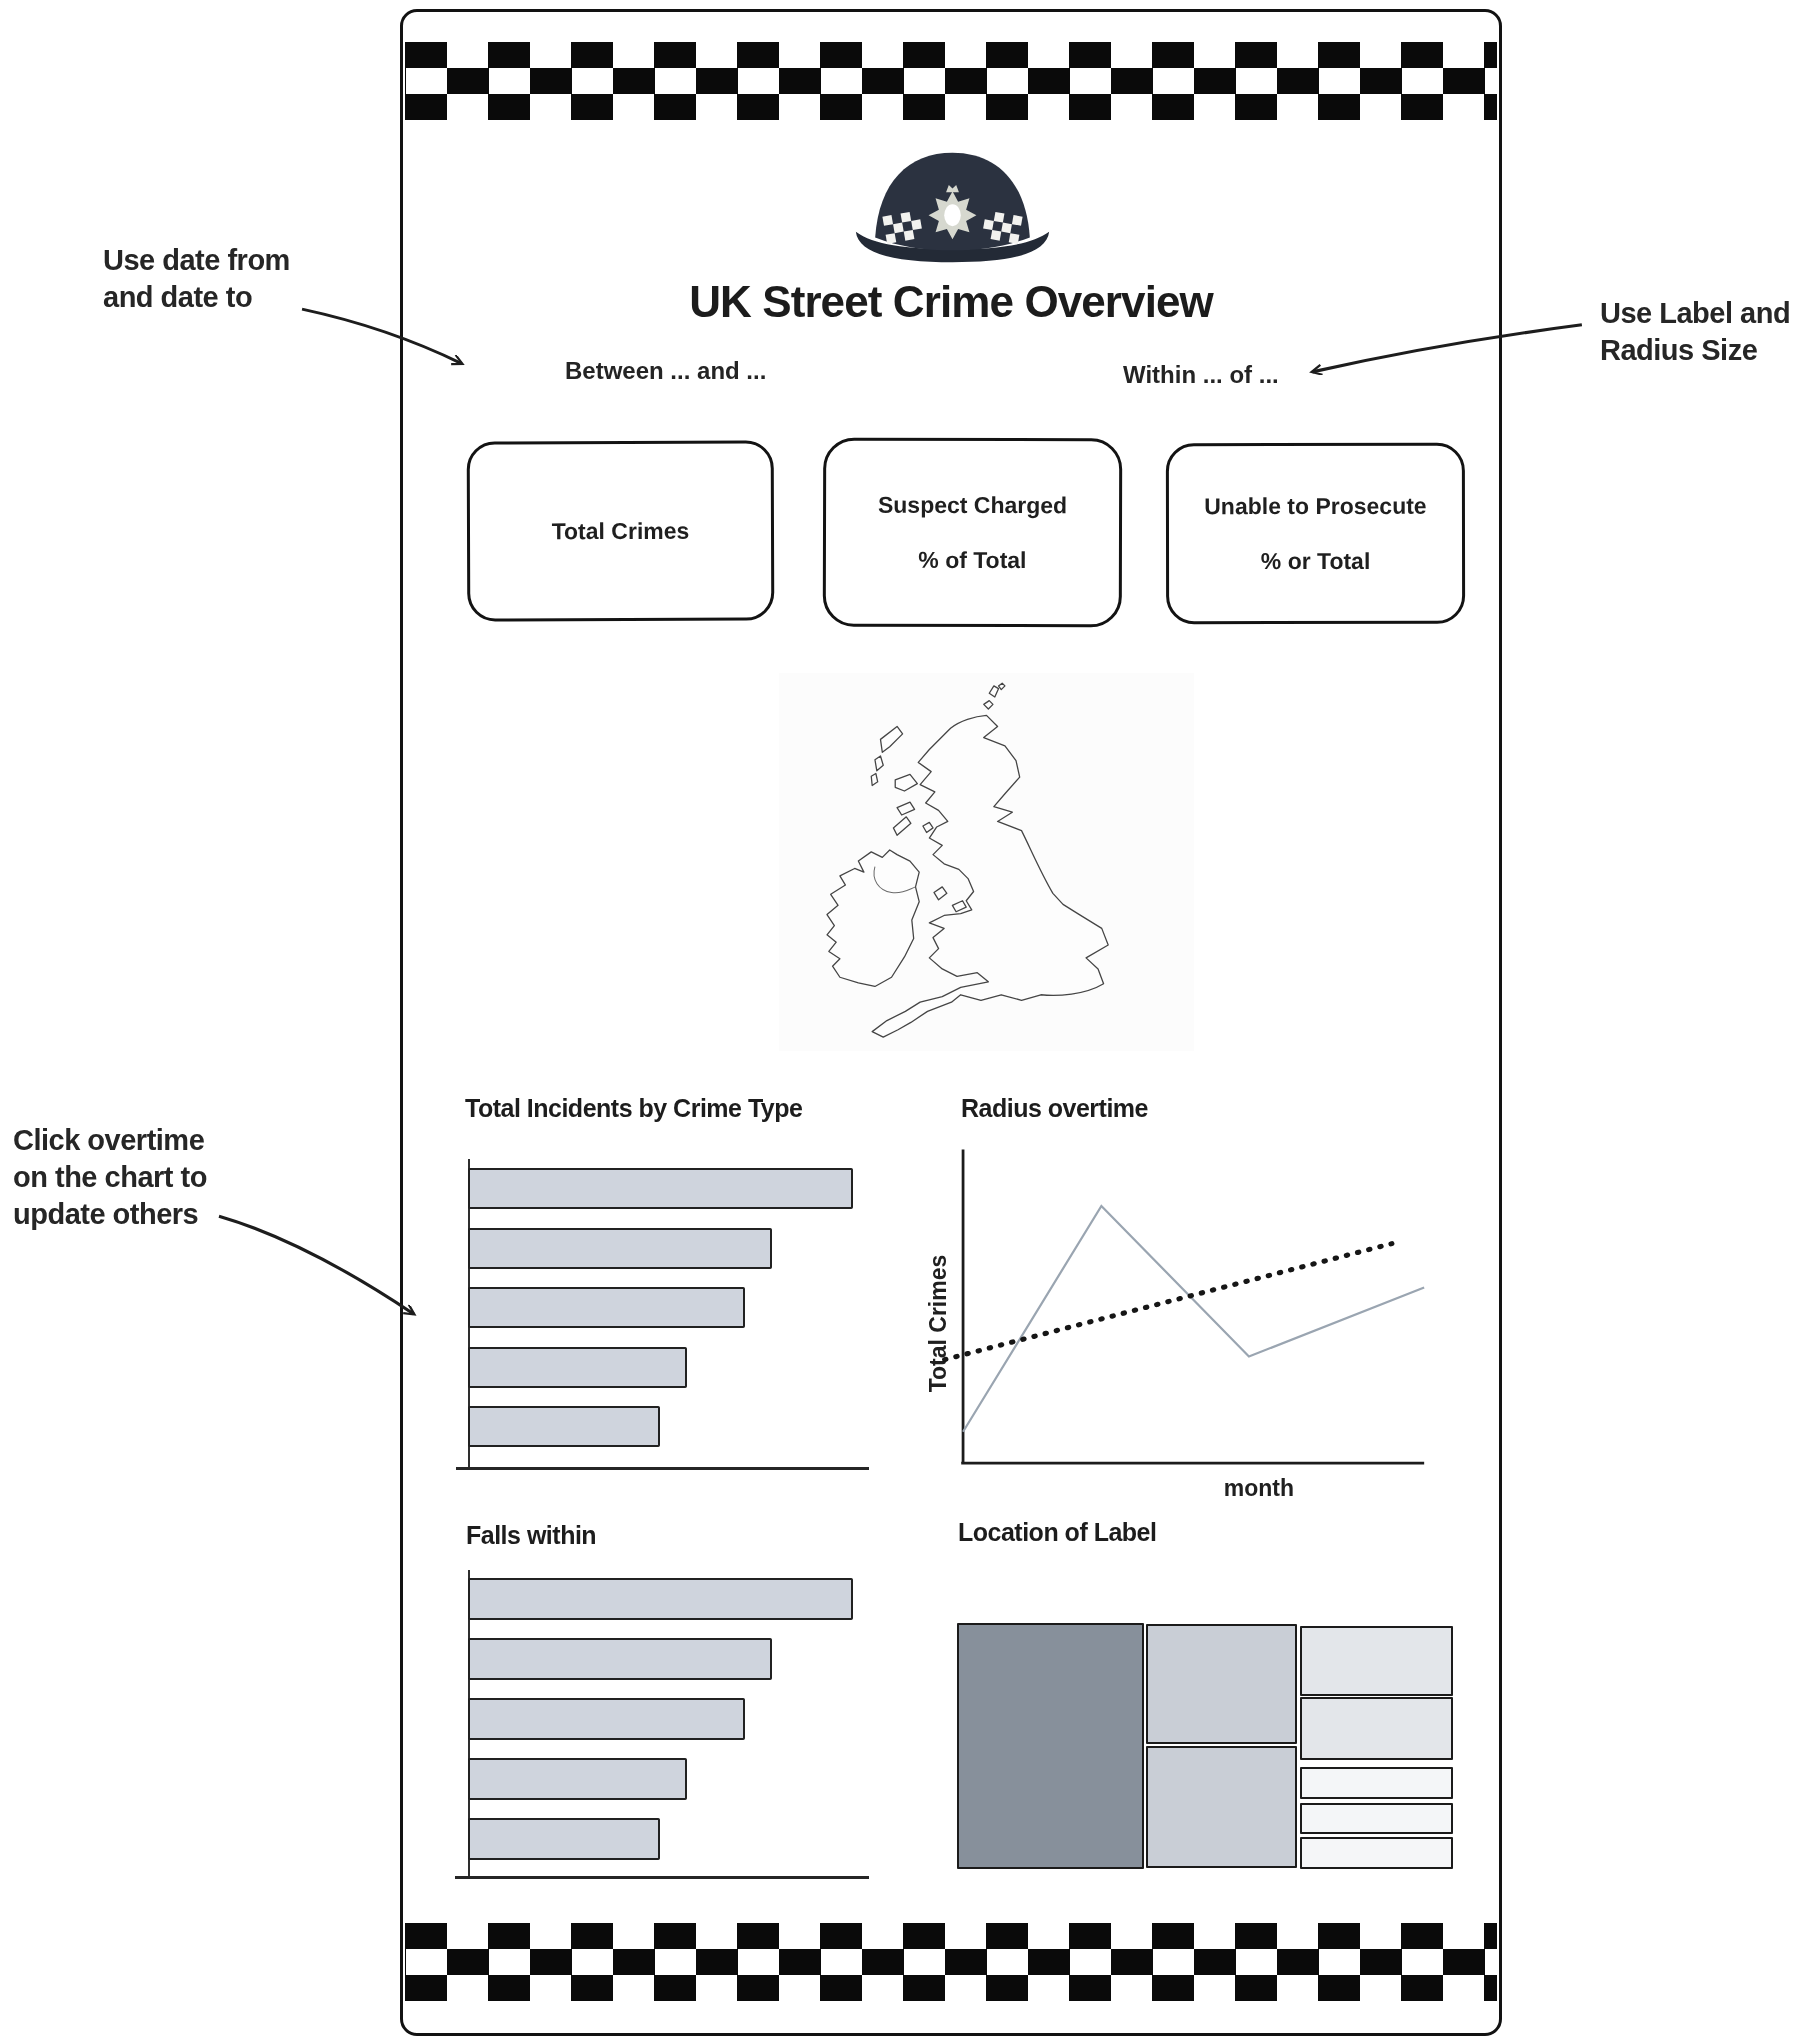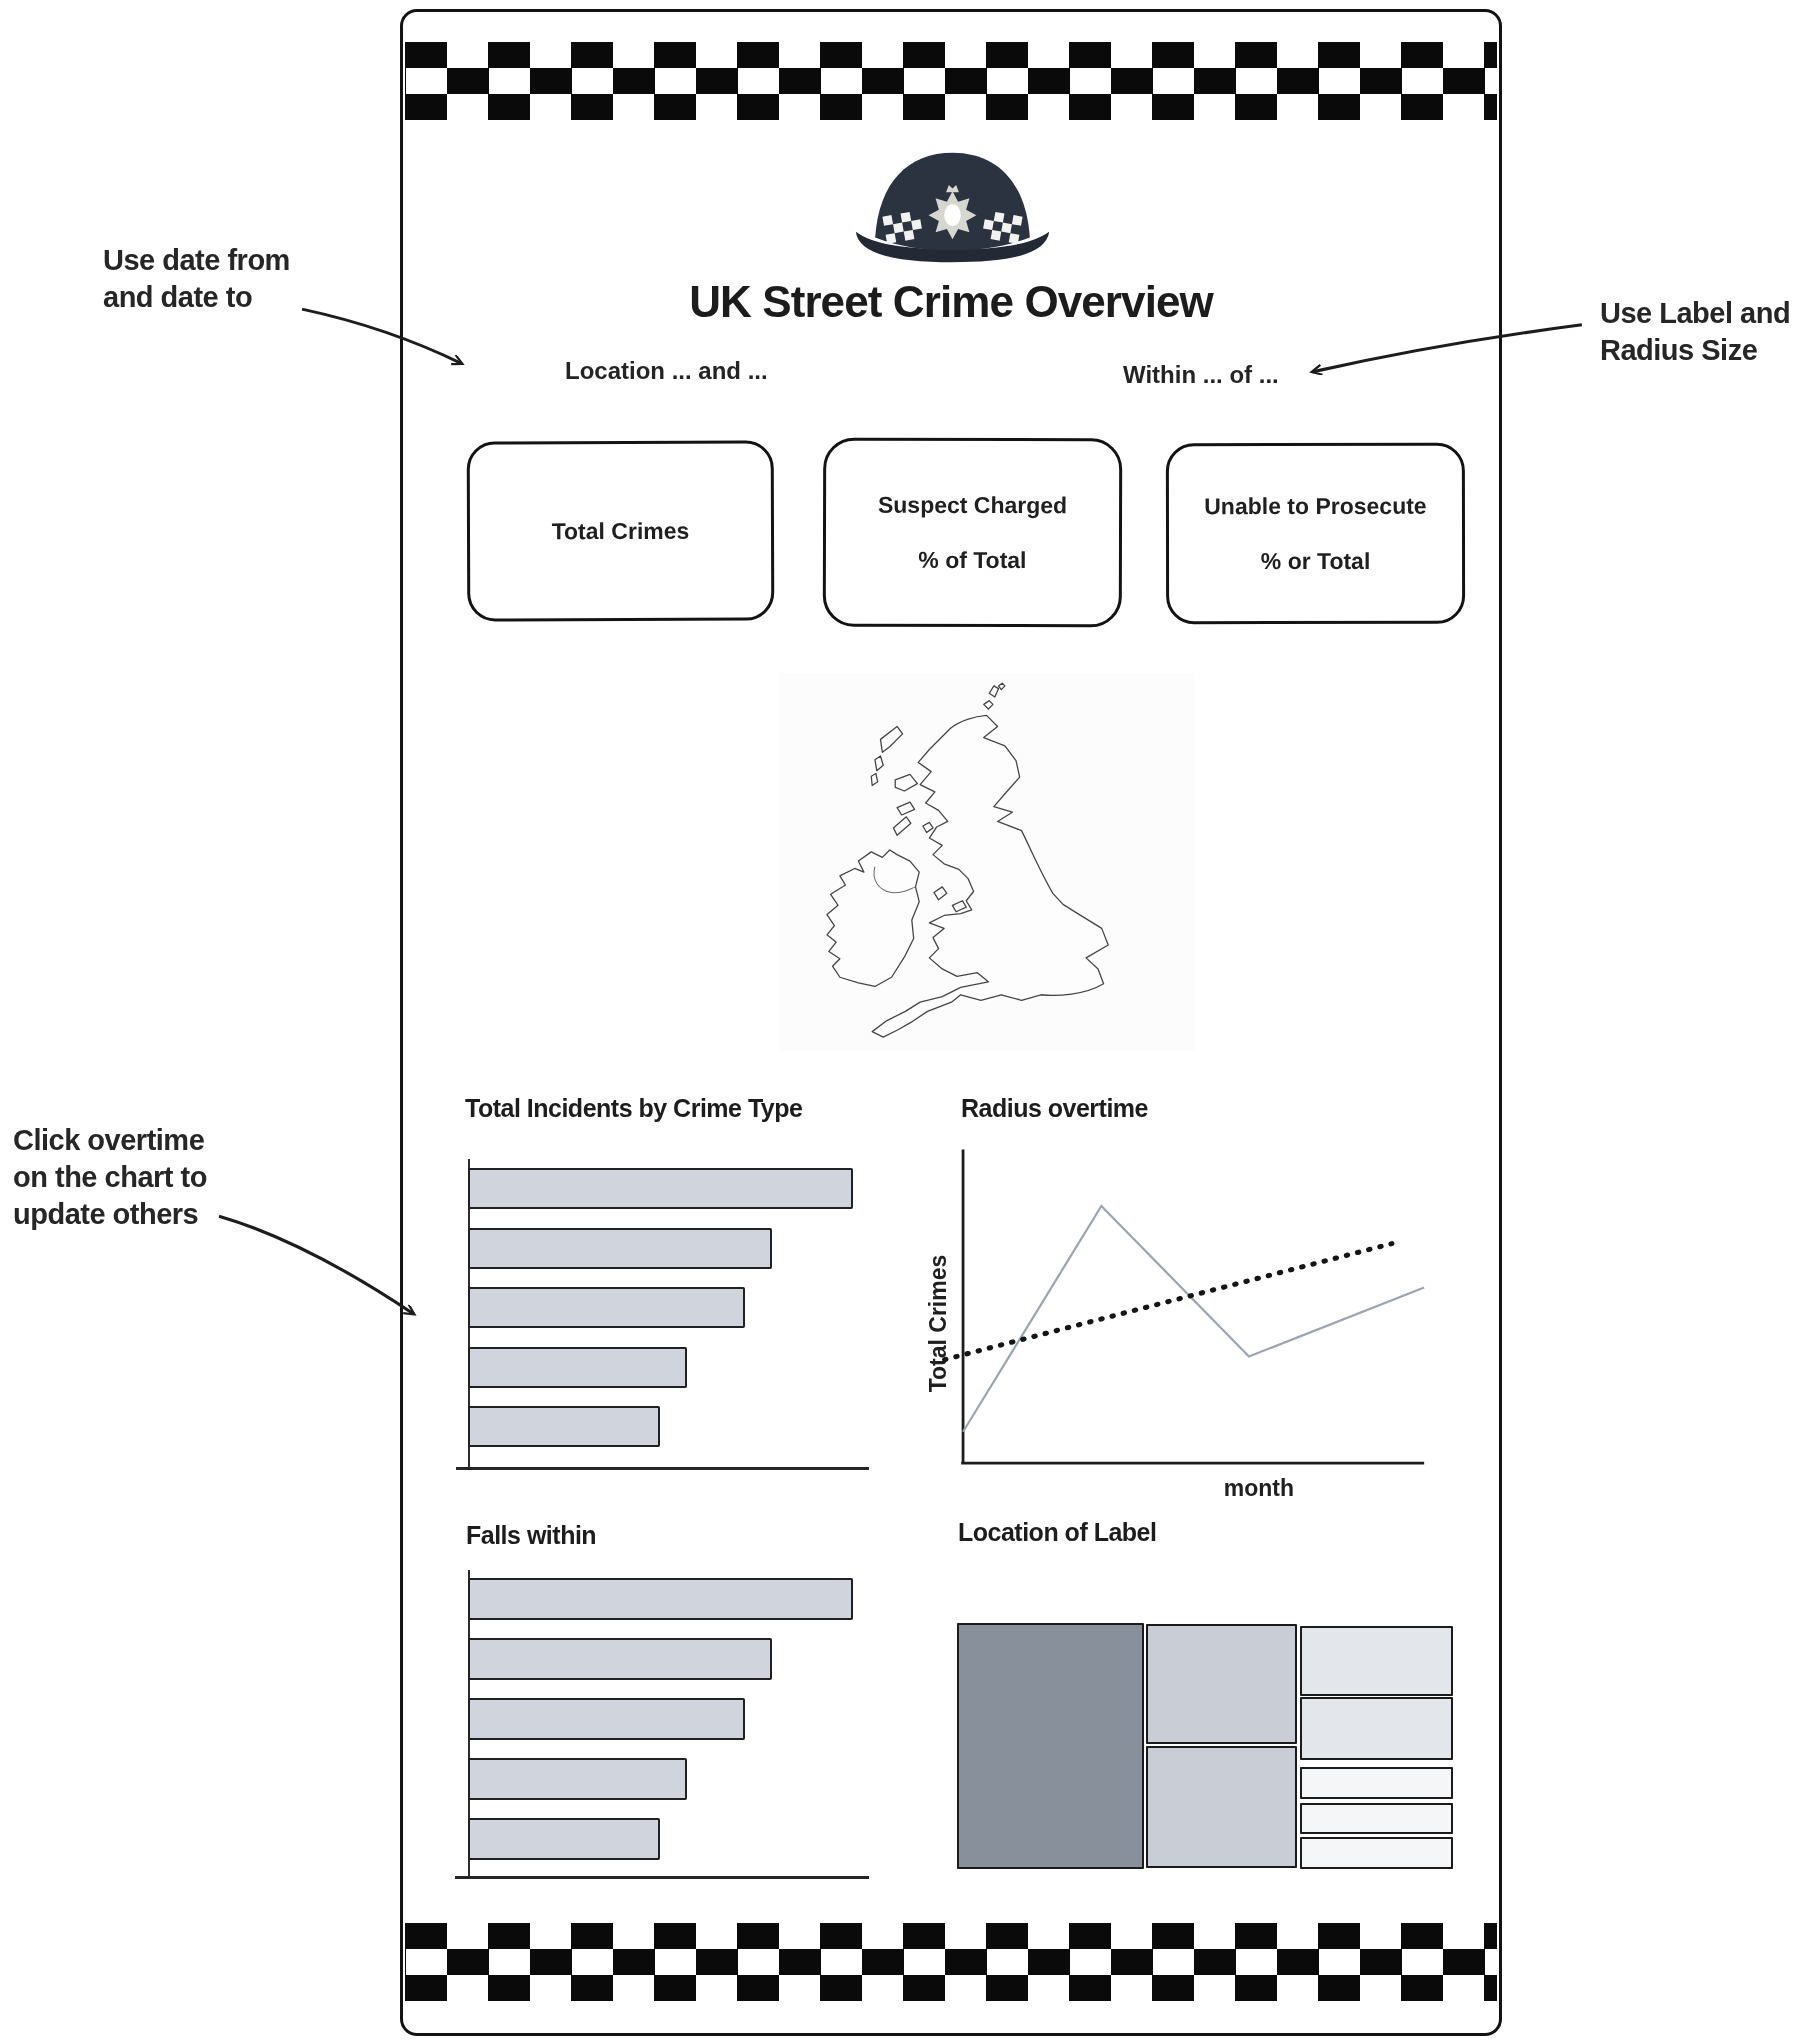--- a/index.html
+++ b/index.html
@@ -123,21 +123,21 @@
         <rect x="154" y="90" width="10" height="10"></rect>
           <rect x="174" y="90" width="10" height="10"></rect>
       </g>
       <path d="M103,47 l3,-8 4,4 4,-4 3,8 z" fill="#d6d8cf"></path>
       <polygon fill="#d6d8cf" points="110,46 116.1,57.2 128.4,53.6 124.8,65.9 136,72 124.8,78.1 128.4,90.4 116.1,86.8 110,98 103.9,86.8 91.6,90.4 95.2,78.1 84,72 95.2,65.9 91.6,53.6 103.9,57.2"></polygon>
       <ellipse cx="110" cy="72" rx="9" ry="12" fill="#ffffff"></ellipse>
     </svg>
 
     <div id="page-title">UK Street Crime Overview</div>
 
-    <div class="filter-label" id="between-label">Location ... and ...</div>
+    <div class="filter-label" id="between-label">Between ... and ...</div>
     <div class="filter-label" id="within-label">Within ... of ...</div>
 
     <div class="kpi-card" id="kpi-1">
       <div>Total Crimes</div>
     </div>
     <div class="kpi-card" id="kpi-3">
       <div>Unable to Prosecute</div>
       <div>% or Total</div>
     </div>
     <div class="kpi-card" id="kpi-2">

